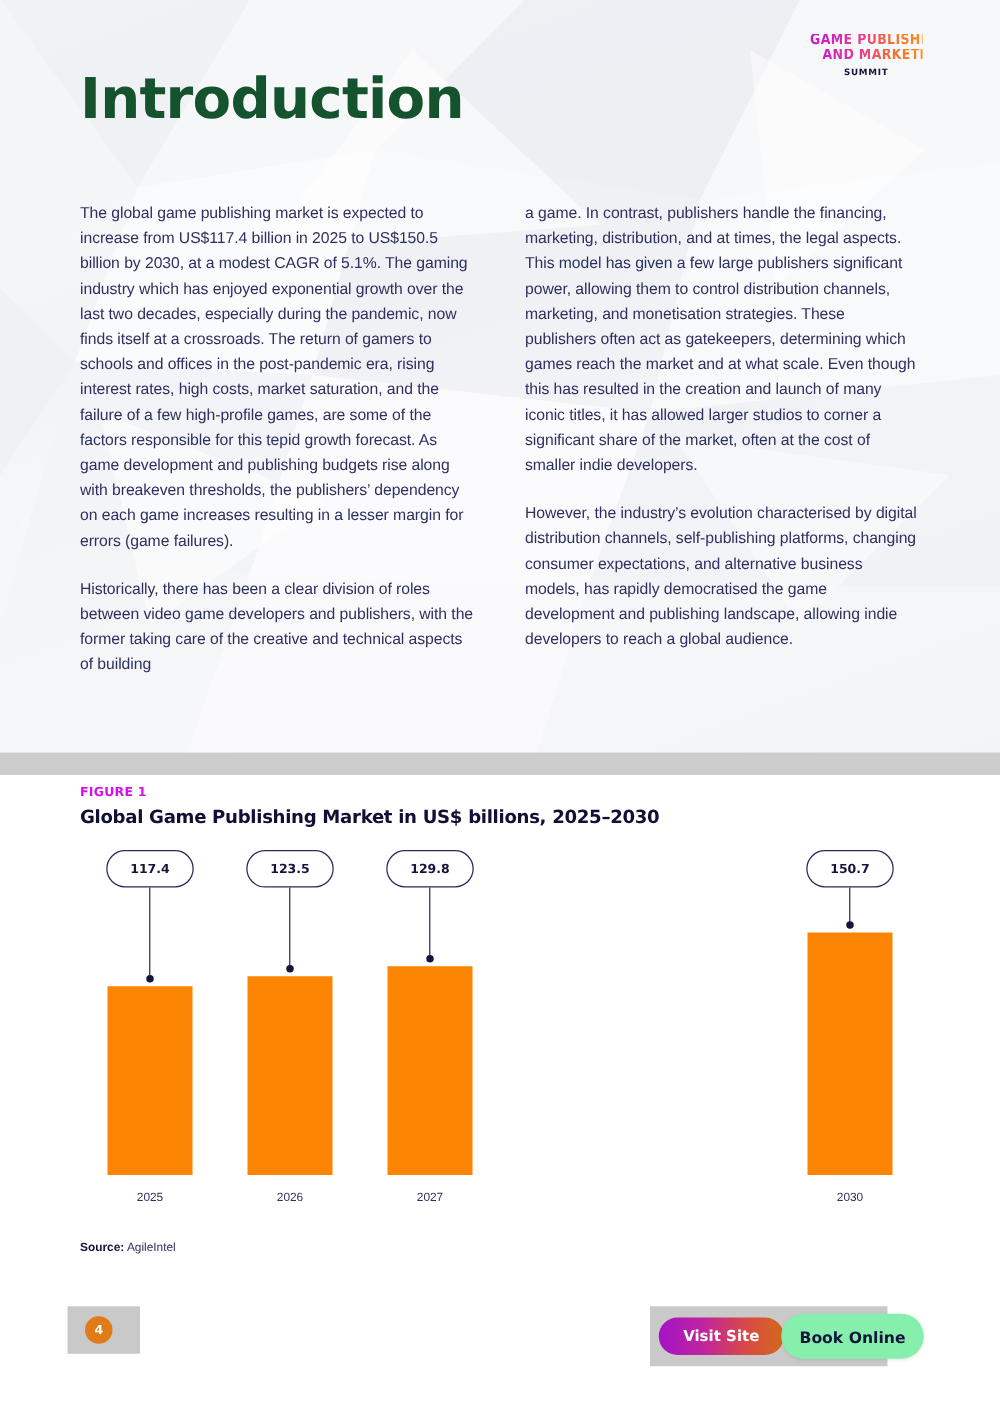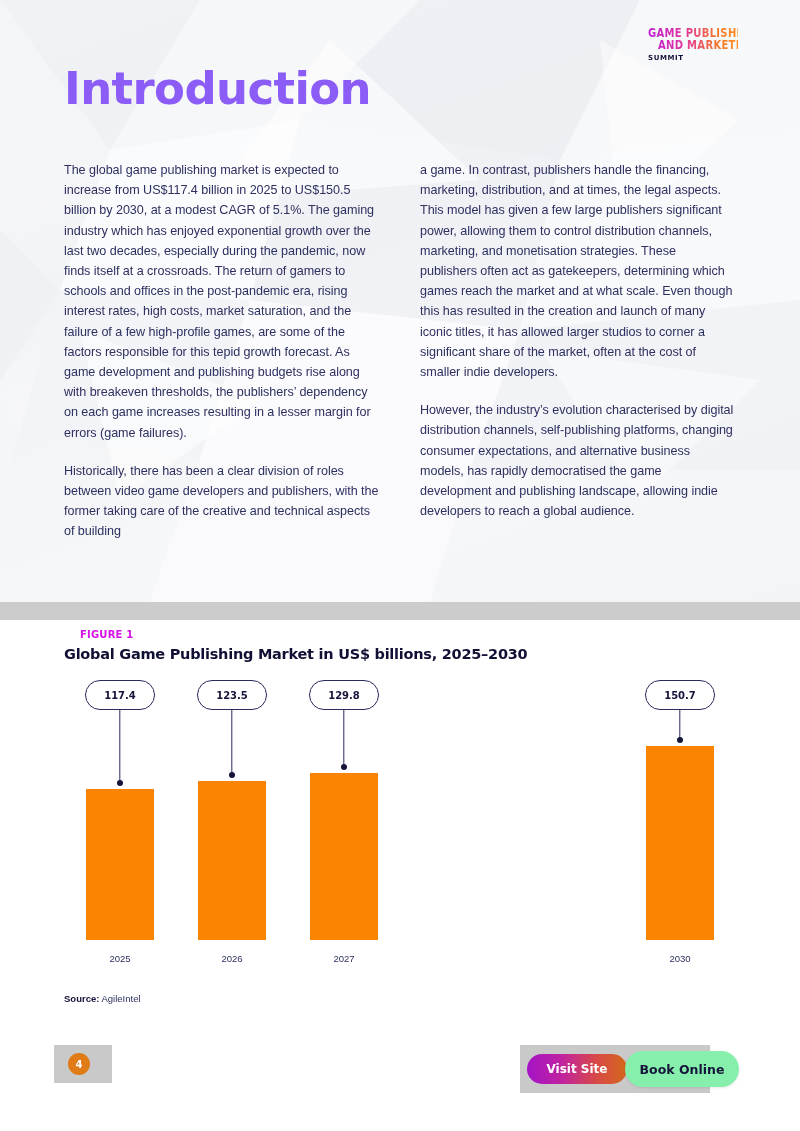--- a/index.html
+++ b/index.html
@@ -31,20 +31,21 @@
     overflow: hidden;
   }
   .hero-bg svg { position: absolute; left: 0; top: 0; display: block; }
 
   
   .logo {
     position: absolute;
     right: 62px;
     top: 28px;
     width: 90px;
+    text-align: center;
     line-height: 1.0;
     z-index: 6;
   }
   .logo-l1, .logo-l2 {
     font-size: 10px;
     font-weight: 700;
     letter-spacing: 0.3px;
     font-family: "DejaVu Sans", sans-serif;
     background: linear-gradient(90deg, #c01ad6 0%, #e0359e 40%, #f4722a 75%, #ff8f1f 100%);
     -webkit-background-clip: text;
@@ -61,24 +62,24 @@
     font-weight: 700;
     letter-spacing: 0.6px;
     color: #14123a;
     font-family: "DejaVu Sans", sans-serif;
   }
 
   
   .page-title {
     position: absolute;
     left: 64px;
-    top: 62px;
+    top: 52px;
     font-size: 45px;
     font-weight: 700;
-    color: #8b5cf6;
+    color: #14532d;
     letter-spacing: -0.6px;
     font-family: "DejaVu Sans", sans-serif;
     z-index: 5;
   }
 
   
   .cols {
     position: absolute;
     left: 64px;
     top: 160px;
@@ -114,21 +115,21 @@
     position: absolute;
     left: 0;
     top: 620px;
     width: 800px;
     height: 400px;
     background: #ffffff;
     z-index: 5;
   }
   .fig-label {
     position: absolute;
-    left: 80px; top: 9px;
+    left: 64px; top: 9px;
     font-size: 10px;
     font-weight: 700;
     letter-spacing: 0.2px;
     color: #d510e8;
     font-family: "DejaVu Sans", sans-serif;
   }
   .fig-title {
     position: absolute;
     left: 64px; top: 26px;
     font-size: 14.5px;

